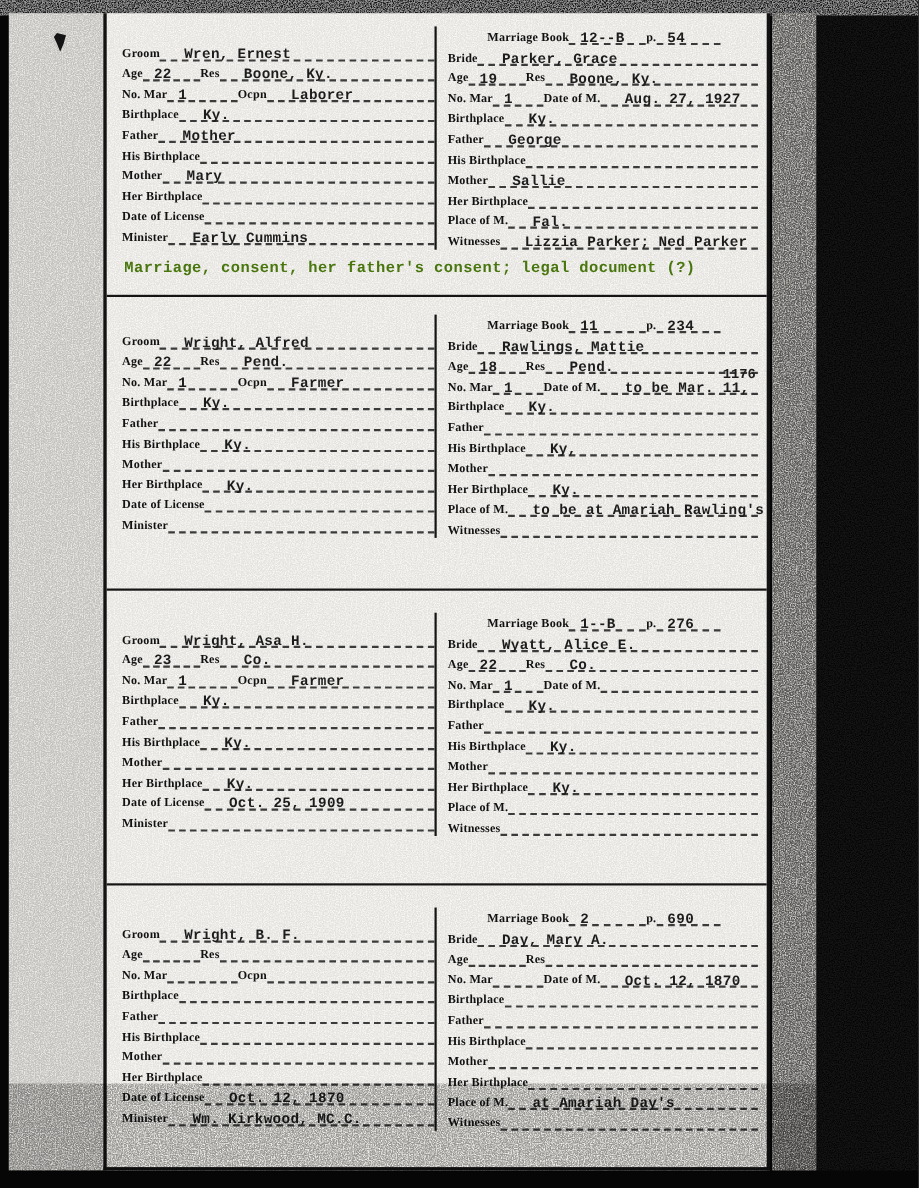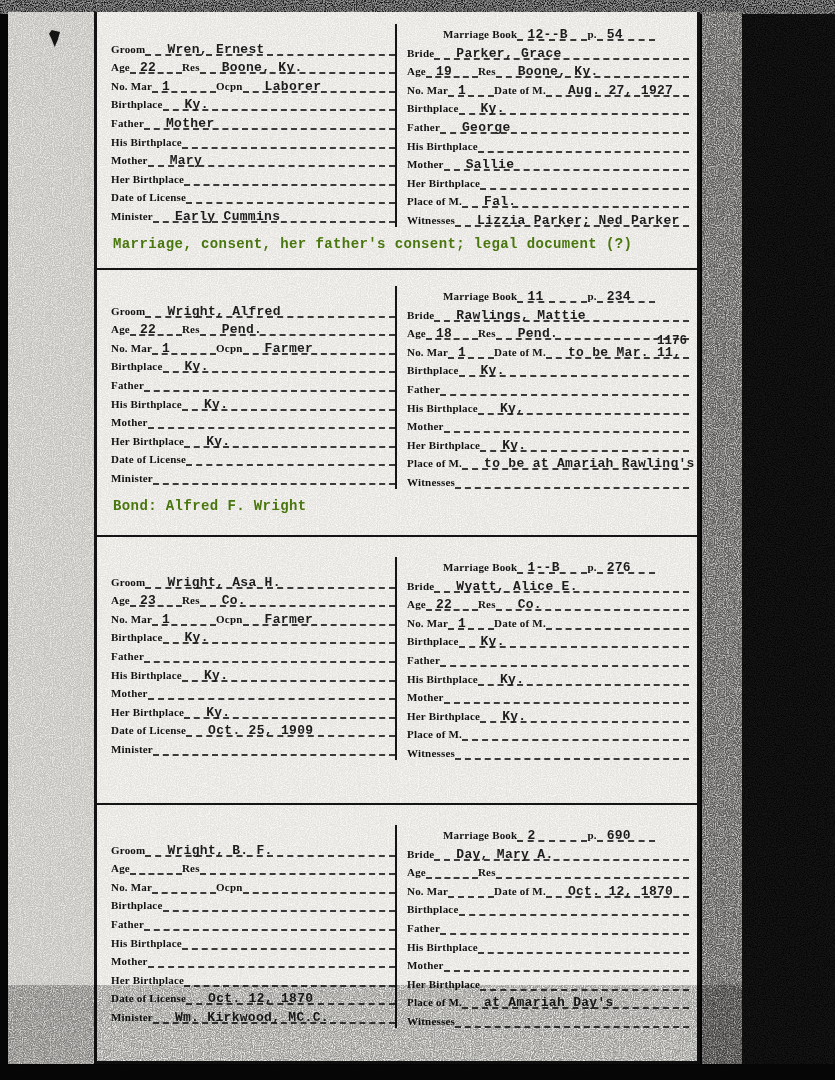--- a/index.html
+++ b/index.html
@@ -386,21 +386,20 @@
               </span>
         </div>
         <div class="row">
           <span class="lbl">Witnesses</span>
           <span class="seg">
                 <span class="val"></span>
               </span>
         </div>
       </div>
     </div>
-    <div class="note">Bond: Alfred F. Wright</div>
   </section>
 
   <section class="record">
     <div class="cols">
 
       <div class="col-l">
         <div class="row">
           <span class="lbl">Groom</span>
           <span class="seg">
                 <span class="val">Wright, Asa H.</span>

